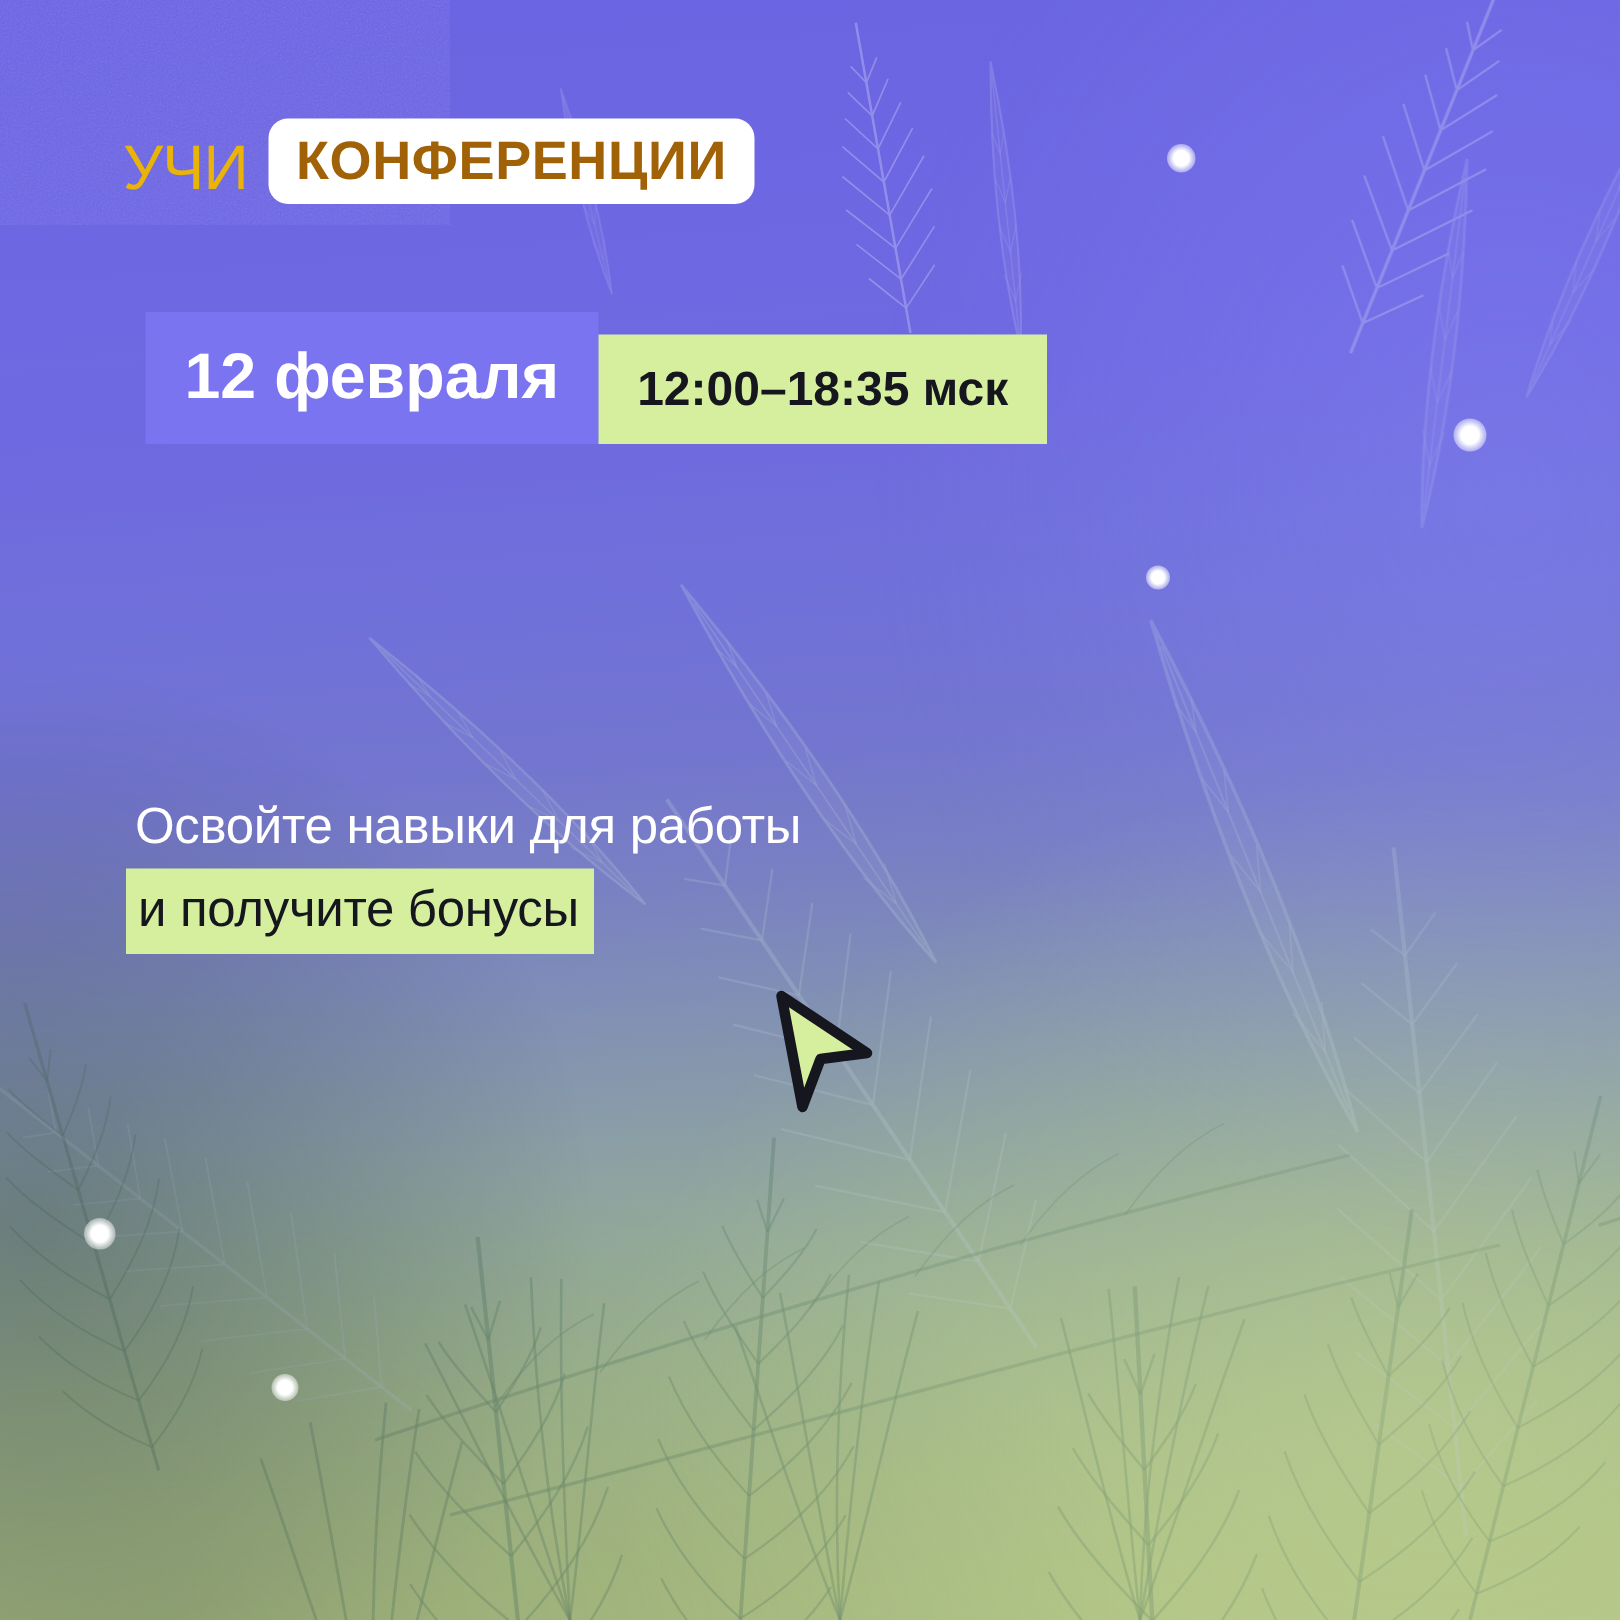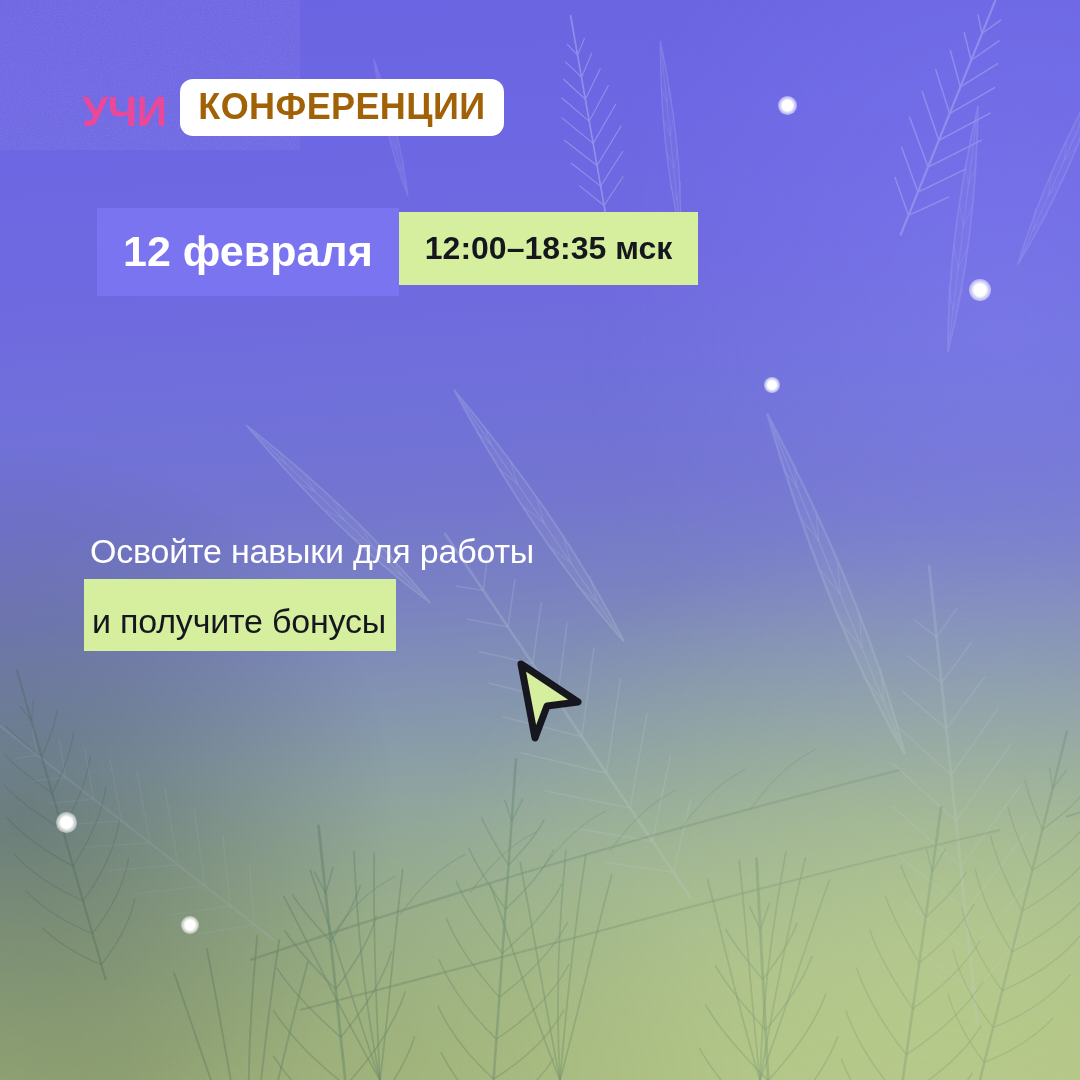--- a/index.html
+++ b/index.html
@@ -94,23 +94,23 @@
   .logo {
     position: absolute;
     left: 82px;
     top: 82px;
     display: flex;
     align-items: center;
     gap: 14px;
     height: 50px;
   }
   .logo-word {
-    color: #ec4899;
+    color: #eab308;
     font-size: 42px;
-    font-weight: 700;
+    font-weight: 400;
     letter-spacing: -0.5px;
     line-height: 1;
     white-space: nowrap;
     margin-top: 10px;
   }
   .logo-pill {
     background: #ffffff;
     color: #a16207;
     font-size: 36px;
     font-weight: 700;
@@ -120,21 +120,21 @@
     border-radius: 13px;
     white-space: nowrap;
   }
 
   
   .badges {
     position: absolute;
     left: 85px;
     top: 208px;
     display: flex;
-    align-items: center;
+    align-items: flex-end;
     padding-left: 12px;
   }
   .badge-date {
     background: #7b74f0;
     color: #ffffff;
     font-size: 43px;
     font-weight: 700;
     line-height: 1;
     padding: 22px 26px 23px 26px;
     white-space: nowrap;
@@ -173,21 +173,21 @@
     font-size: 34px;
     font-weight: 400;
     line-height: 1.26;
     letter-spacing: -0.2px;
   }
   .subcopy .sub-line { display: block; white-space: nowrap; }
   .subcopy .sub-line.hl {
     display: inline-block;
     background: #d6ef9f;
     color: #16161e;
-    padding: 21px 10px 8px 8px;
+    padding: 6px 10px 8px 8px;
     margin-top: 6px;
     margin-left: -6px;
   }
 
   
   .cursor {
     position: absolute;
     left: 512px;
     top: 658px;
     width: 74px;

